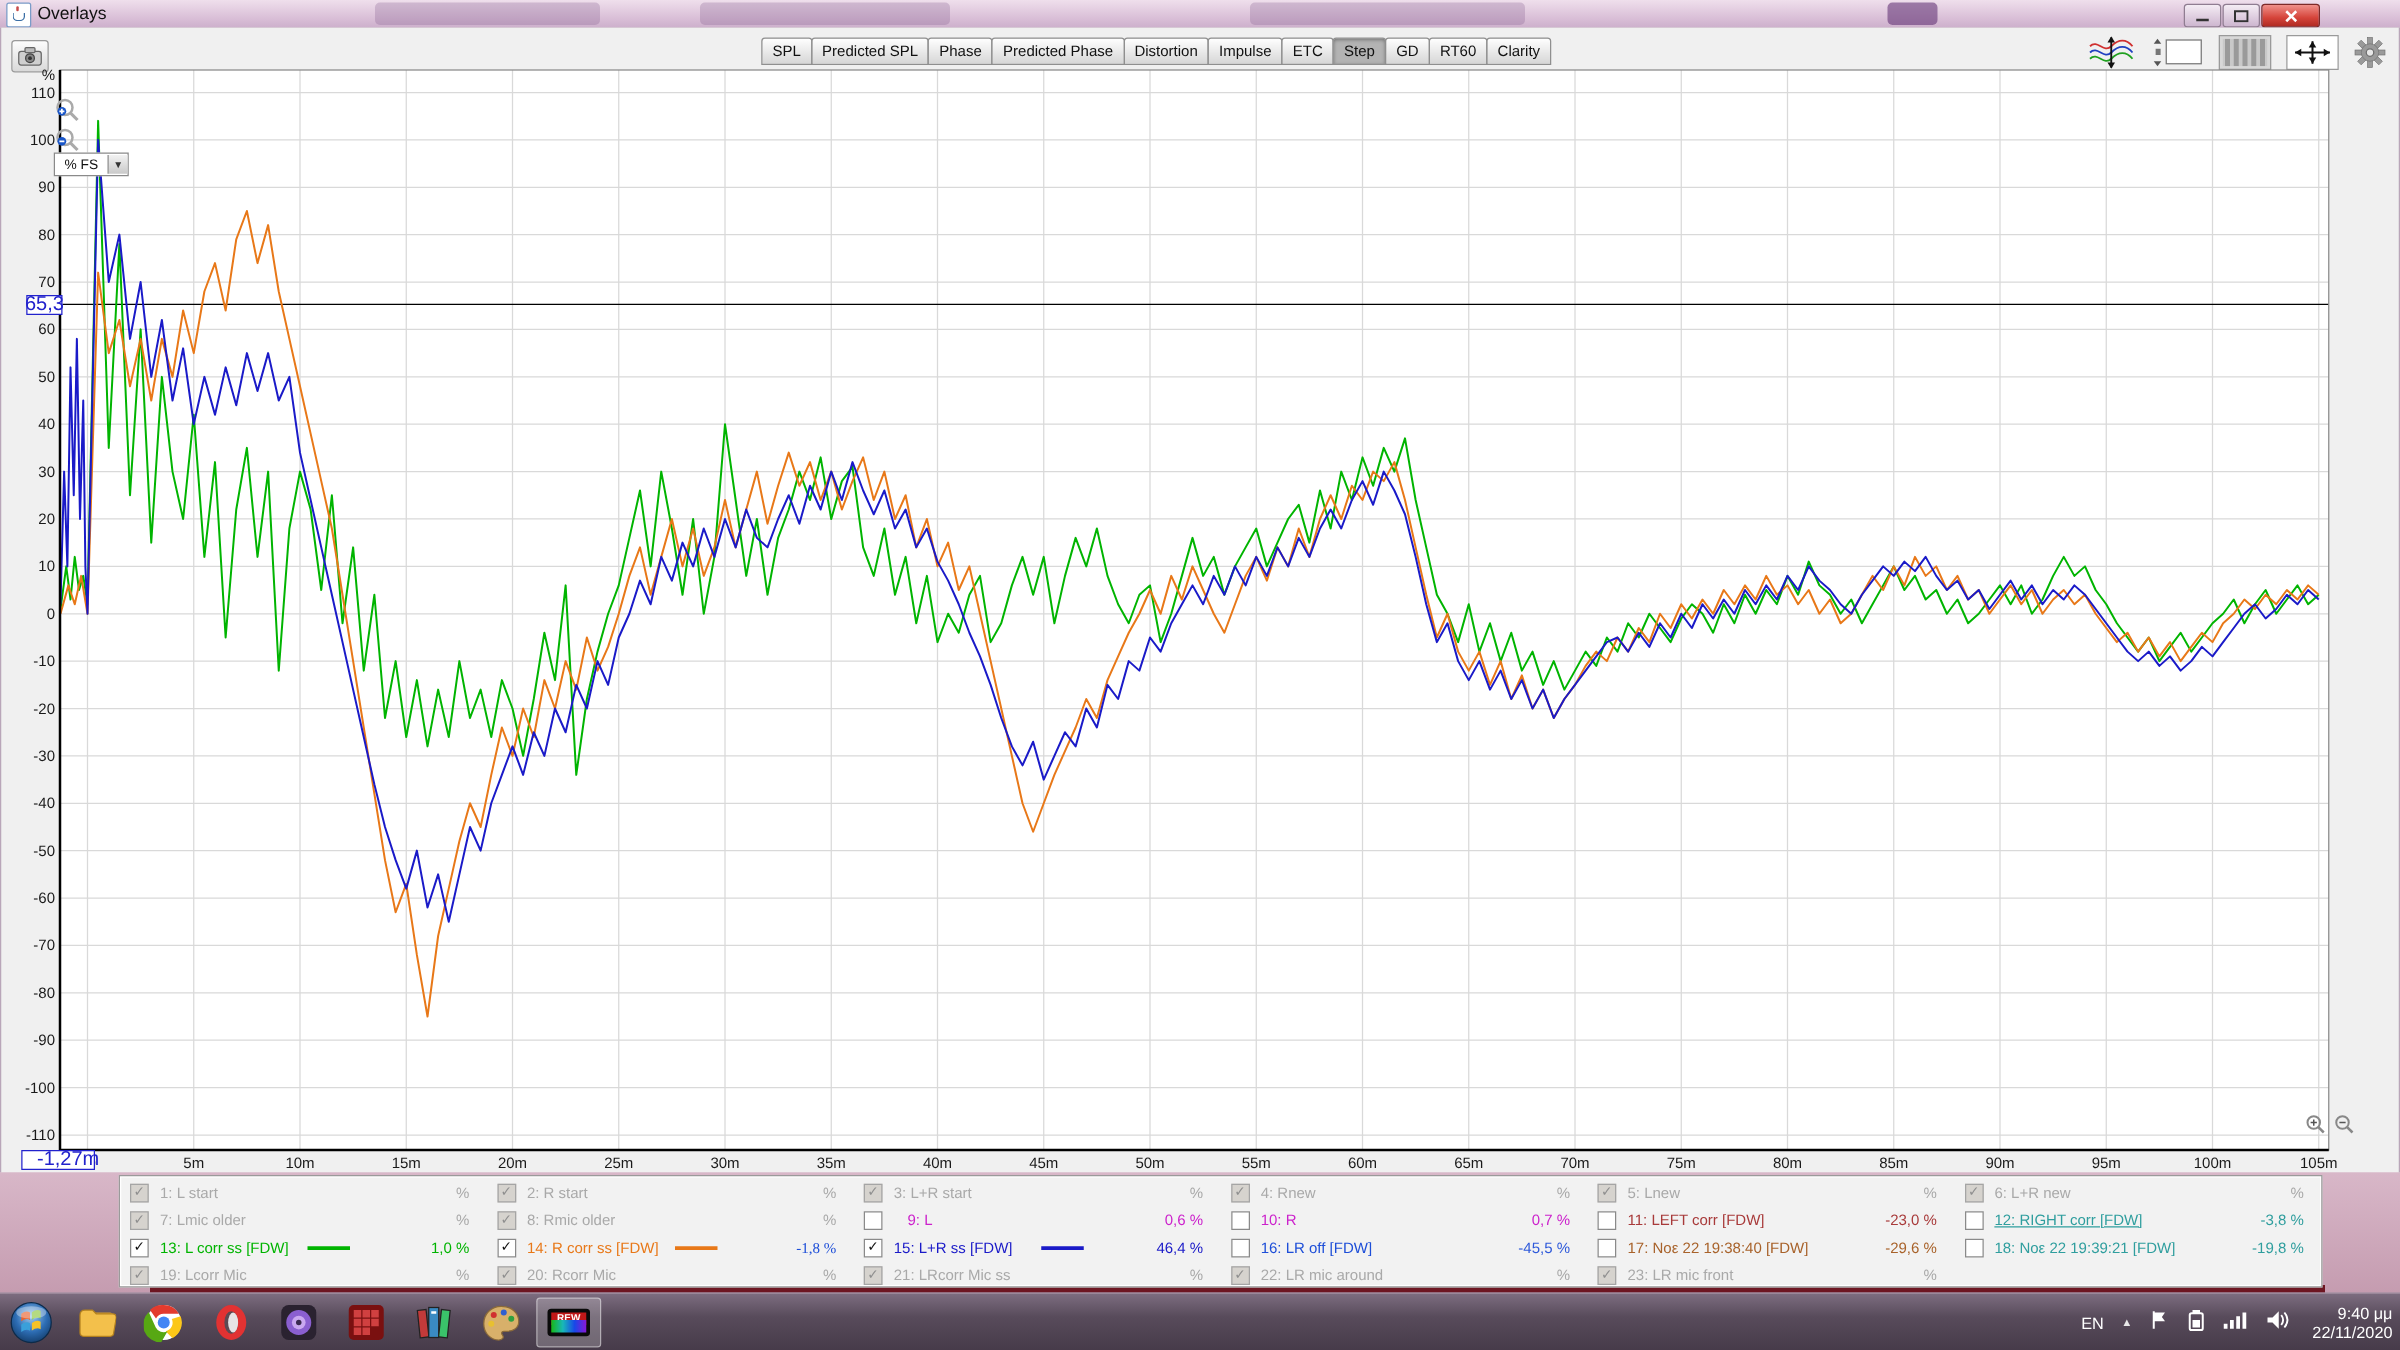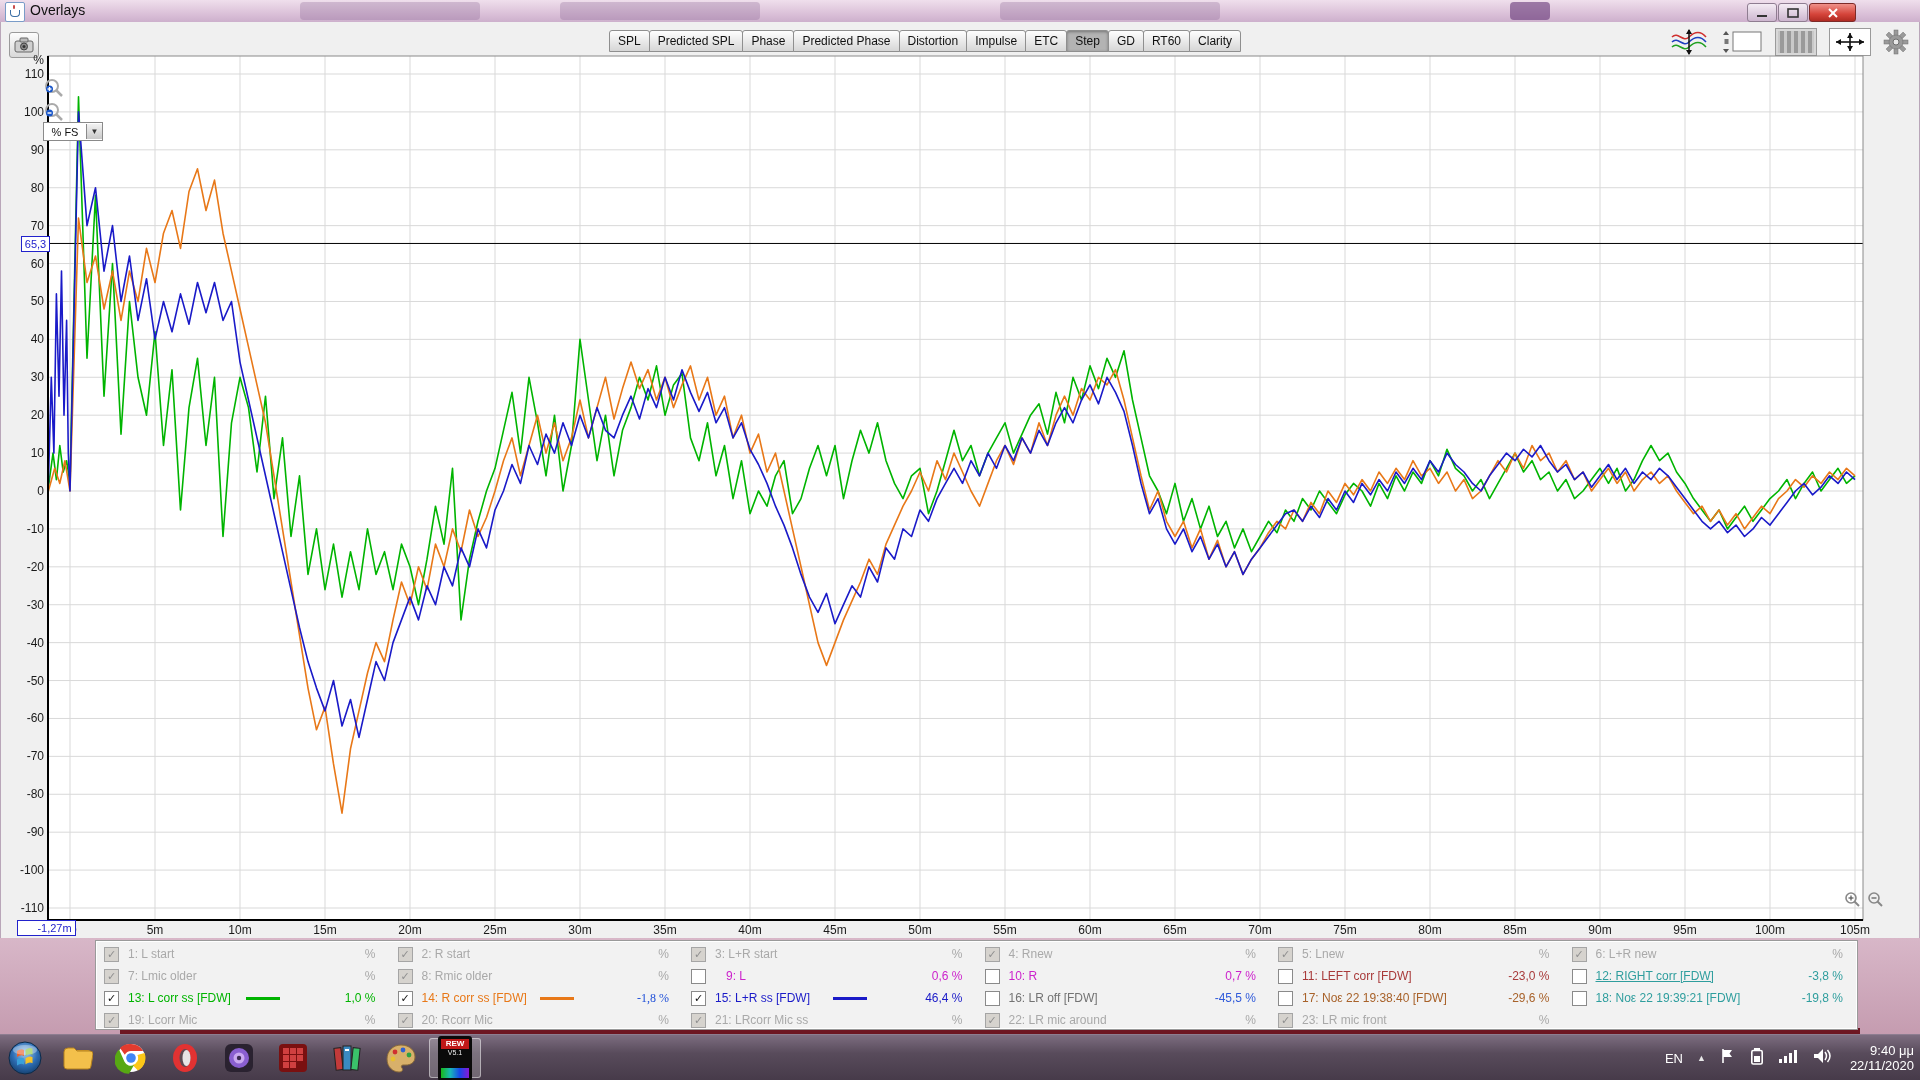--- a/index.html
+++ b/index.html
@@ -39,21 +39,21 @@
   .rc{border:1px solid #9a9a9a;background:#fff;display:flex;align-items:center;justify-content:center;}
 
   
   .ovl{position:absolute;z-index:5;}
   .zoombtn{width:24px;height:22px;background:transparent;border:none;}
   .fsdrop{left:42px;top:100px;width:58px;height:17px;background:#fff;border:1px solid #8a8a8a;
     display:flex;align-items:center;font-size:11px;color:#111;}
   .fsdrop .txt{flex:1;text-align:center;}
   .fsdrop .arrow{width:15px;height:15px;background:linear-gradient(#f2f2f2,#c9c9c9);
     border-left:1px solid #8a8a8a;font-size:8px;display:flex;align-items:center;justify-content:center;color:#333;}
-  .bluebox{border:1px solid #2222cc;color:#2222cc;background:#fff;font-size:11px;
+  .bluebox{border:1px solid #2222cc;color:#2222cc;background:#fff;font-size:16px;
     display:flex;align-items:center;justify-content:center;}
   .marker-box{left:20px;top:214px;width:27px;height:14px;}
   .xstart-box{left:16px;top:898px;width:41px;height:14px;padding-left:16px;}
   .hzoom{width:20px;height:16px;background:transparent;border:none;}
 
   
   .deskstrip{position:absolute;left:0;top:938px;width:1920px;height:96px;
     background:linear-gradient(#d8b7c8,#c59cb0);}
   .maroon{position:absolute;left:120px;top:90px;width:1740px;height:6px;background:#6d1622;}
   .legend{position:absolute;left:95px;top:2px;width:1763px;height:90px;background:#f2f2f2;
@@ -74,21 +74,21 @@
     background:linear-gradient(#7d6d80,#584b5b 40%,#463a49);border-top:1px solid #8d7d90;
     display:flex;align-items:center;}
   .startorb{width:50px;height:46px;display:flex;align-items:center;justify-content:center;}
   .appbtn{width:52px;height:40px;margin:0 1px;border-radius:3px;display:flex;align-items:center;justify-content:center;}
   .appbtn.active{background:rgba(255,255,255,.22);border:1px solid rgba(255,255,255,.45);box-sizing:border-box;}
   .tray{position:absolute;right:6px;top:0;height:46px;display:flex;align-items:center;gap:14px;color:#fff;margin-left:12px;}
   .tray .lang{font-size:13px;}
   .tray .chevron{font-size:9px;color:#e8e8e8;}
   .clock{text-align:right;font-size:13px;line-height:15px;color:#fff;margin-left:4px;}
 
-  .rew-ic{width:34px;height:45px;background:#0a0a0a;border-radius:3px;position:relative;overflow:hidden;}
+  .rew-ic{width:34px;height:22px;background:#0a0a0a;border-radius:3px;position:relative;overflow:hidden;}
   .rew-ic .t1{position:absolute;left:3px;top:3px;right:3px;background:#c01818;color:#fff;
     font-size:8px;font-weight:bold;text-align:center;line-height:10px;}
   .rew-ic .t2{position:absolute;left:0;right:0;top:13px;color:#eee;font-size:7px;text-align:center;}
   .rew-ic .spec{position:absolute;left:3px;right:3px;bottom:3px;height:10px;
     background:linear-gradient(90deg,#18b818,#18b8b8,#1848e8,#8818d8);}
 </style>
 </head>
 <body>
 <div id="screen">
 
@@ -420,21 +420,21 @@
           <span class="lvalue" style="color: #1d4ed8; font-family: Liberation Serif, serif;">-1,8 %</span>
         </div>
         <div class="lcell">
           <span class="cb on">✓</span>
           <span class="llabel" style="color: rgb(26, 26, 200);">15: L+R ss [FDW]</span>
           <span class="lswatch" style="background: rgb(26, 26, 200);"></span>
           <span class="lvalue" style="color: rgb(26, 26, 200);">46,4 %</span>
         </div>
         <div class="lcell">
           <span class="cb off"></span>
-          <span class="llabel" style="color: #737373;">16: LR off [FDW]</span>
+          <span class="llabel" style="color: #1d4ed8;">16: LR off [FDW]</span>
           <span class="lvalue" style="color: rgb(47, 90, 218);">-45,5 %</span>
         </div>
         <div class="lcell">
           <span class="cb off"></span>
           <span class="llabel" style="color: rgb(168, 98, 42);">17: Νοε 22 19:38:40 [FDW]</span>
           <span class="lvalue" style="color: rgb(168, 98, 42);">-29,6 %</span>
         </div>
         <div class="lcell">
           <span class="cb off"></span>
           <span class="llabel" style="color: rgb(47, 158, 158);">18: Νοε 22 19:39:21 [FDW]</span>

